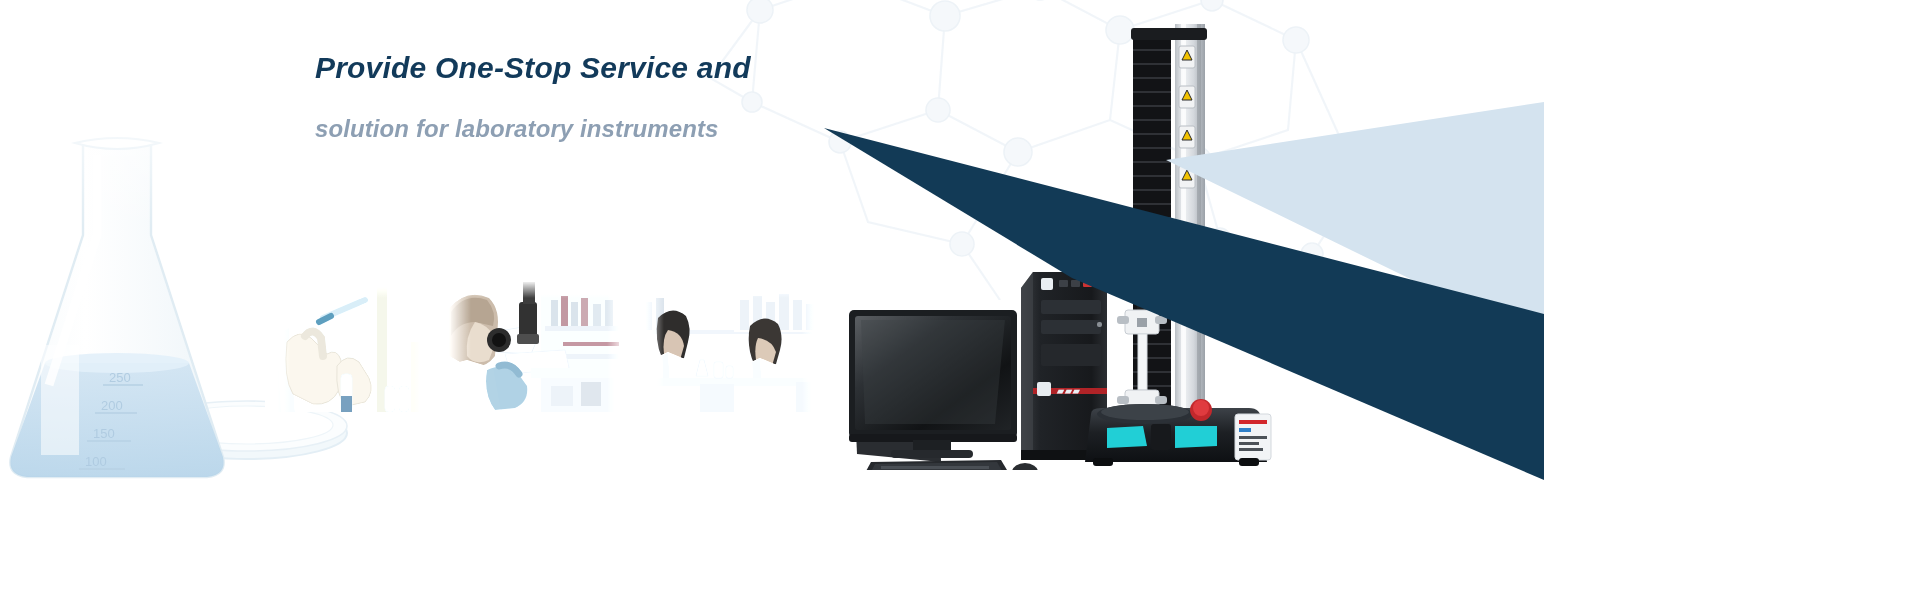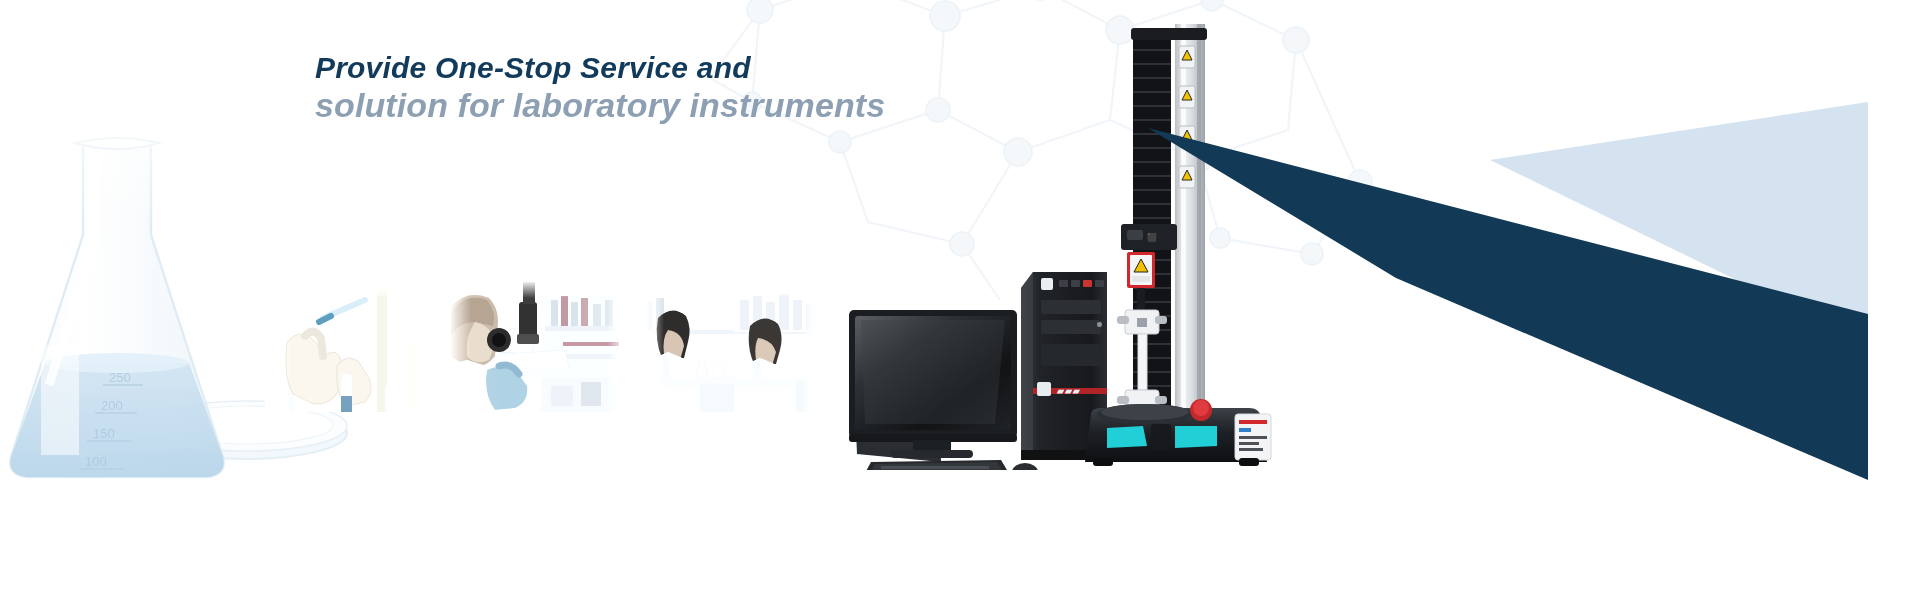--- a/index.html
+++ b/index.html
@@ -3,21 +3,21 @@
 <meta charset="utf-8">
 <title>Lab Instruments Banner</title>
 <style>
   html,body{margin:0;padding:0;}
   body{
     font-family:"Liberation Sans", sans-serif;
     background:#ffffff;
   }
   #banner{
     position:relative;
-    width:1868px;
+    width:1544px;
     height:597px;
     overflow:hidden;
     background:#ffffff;
   }
 
   
   .molecules{
     position:absolute; left:700px; top:-30px;
     width:700px; height:330px;
     opacity:.55; pointer-events:none;
@@ -39,22 +39,22 @@
   .headline{
     font-size:30px;
     font-weight:bold;
     font-style:italic;
     color:#123a5a;
     letter-spacing:.2px;
     line-height:1.05;
     white-space:nowrap;
   }
   .subline{
-    margin-top:4px;
-    font-size:34px;
+    margin-top:32px;
+    font-size:24px;
     font-weight:bold;
     font-style:italic;
     color:#8d9fb3;
     letter-spacing:.1px;
     line-height:1.05;
     white-space:nowrap;
   }
   .badge-wrap{
     margin-top:17px;
     position:relative;

